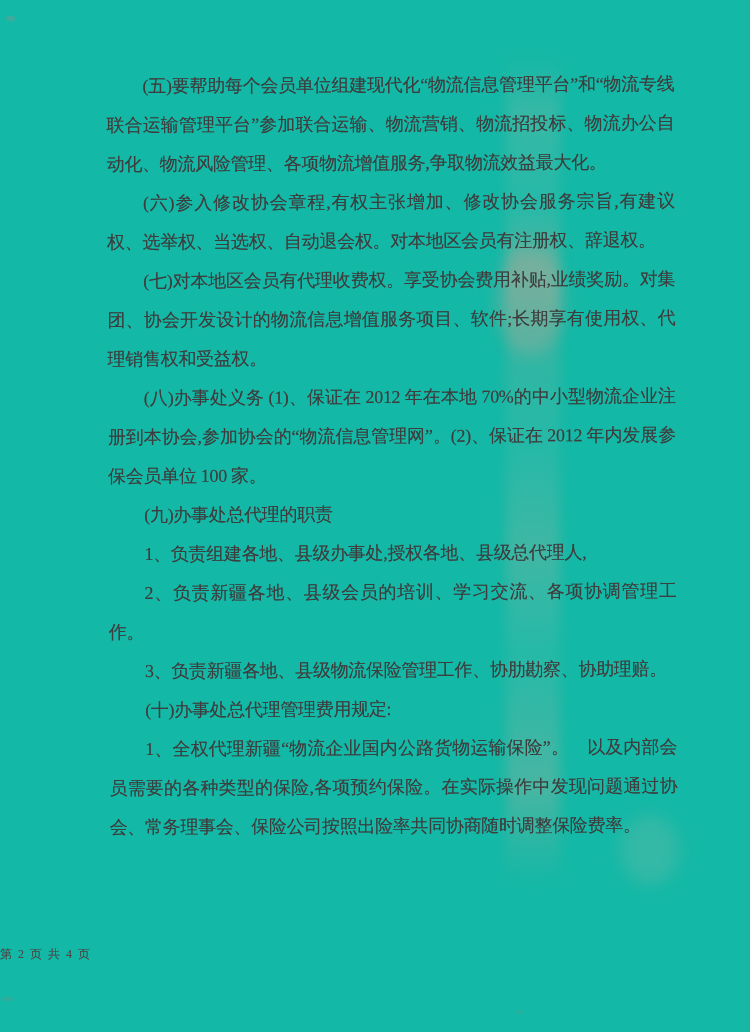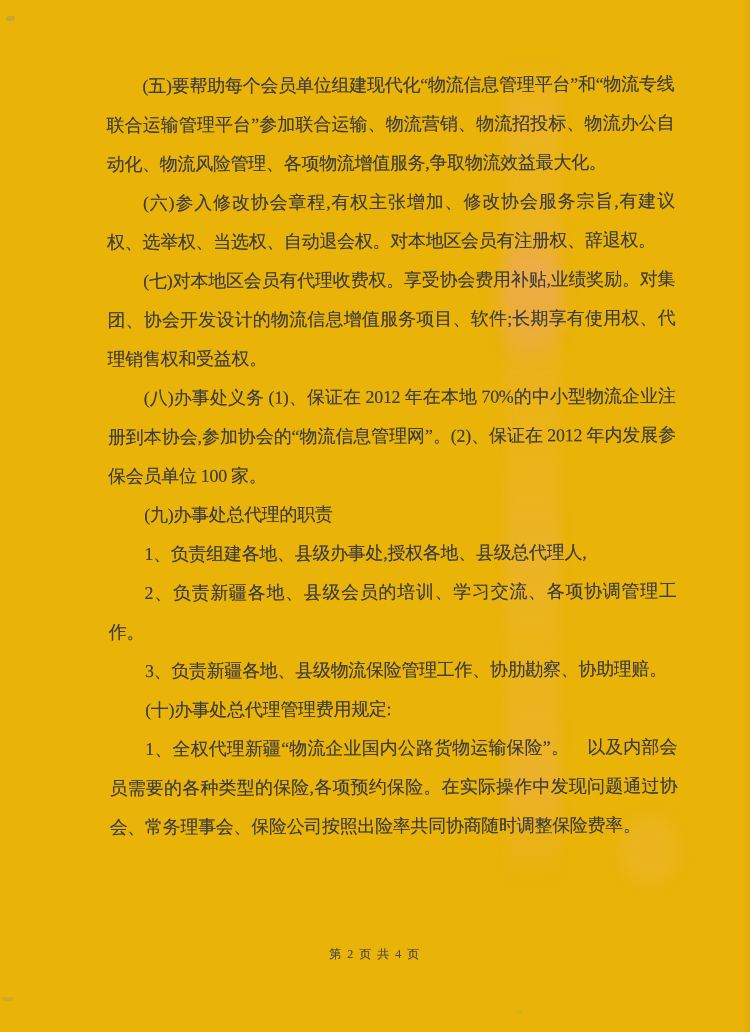--- a/index.html
+++ b/index.html
@@ -4,21 +4,21 @@
 <style>
   html, body {
     margin: 0;
     padding: 0;
     background: #ffffff;
   }
   .page {
     position: relative;
     width: 750px;
     height: 1032px;
-    background: #eab308;
+    background: #14b8a6;
     overflow: hidden;
     font-family: "Liberation Serif", "DejaVu Serif", serif;
   }
   
   .content {
     position: absolute;
     left: 108px;
     top: 66px;
     width: 568px;
     color: #3d3d3d;
@@ -34,21 +34,21 @@
     margin: 0;
     padding: 0;
     text-indent: 2em;
   }
   
   .footer {
     position: absolute;
     top: 946px;
     left: 0;
     width: 750px;
-    text-align: center;
+    text-align: left;
     font-size: 12px;
     letter-spacing: 1.5px;
     color: #4a4a4a;
     text-shadow: 0 0 0.5px rgba(70,70,70,0.5);
   }
   
   .streak {
     position: absolute;
     left: 506px;
     top: 55px;

